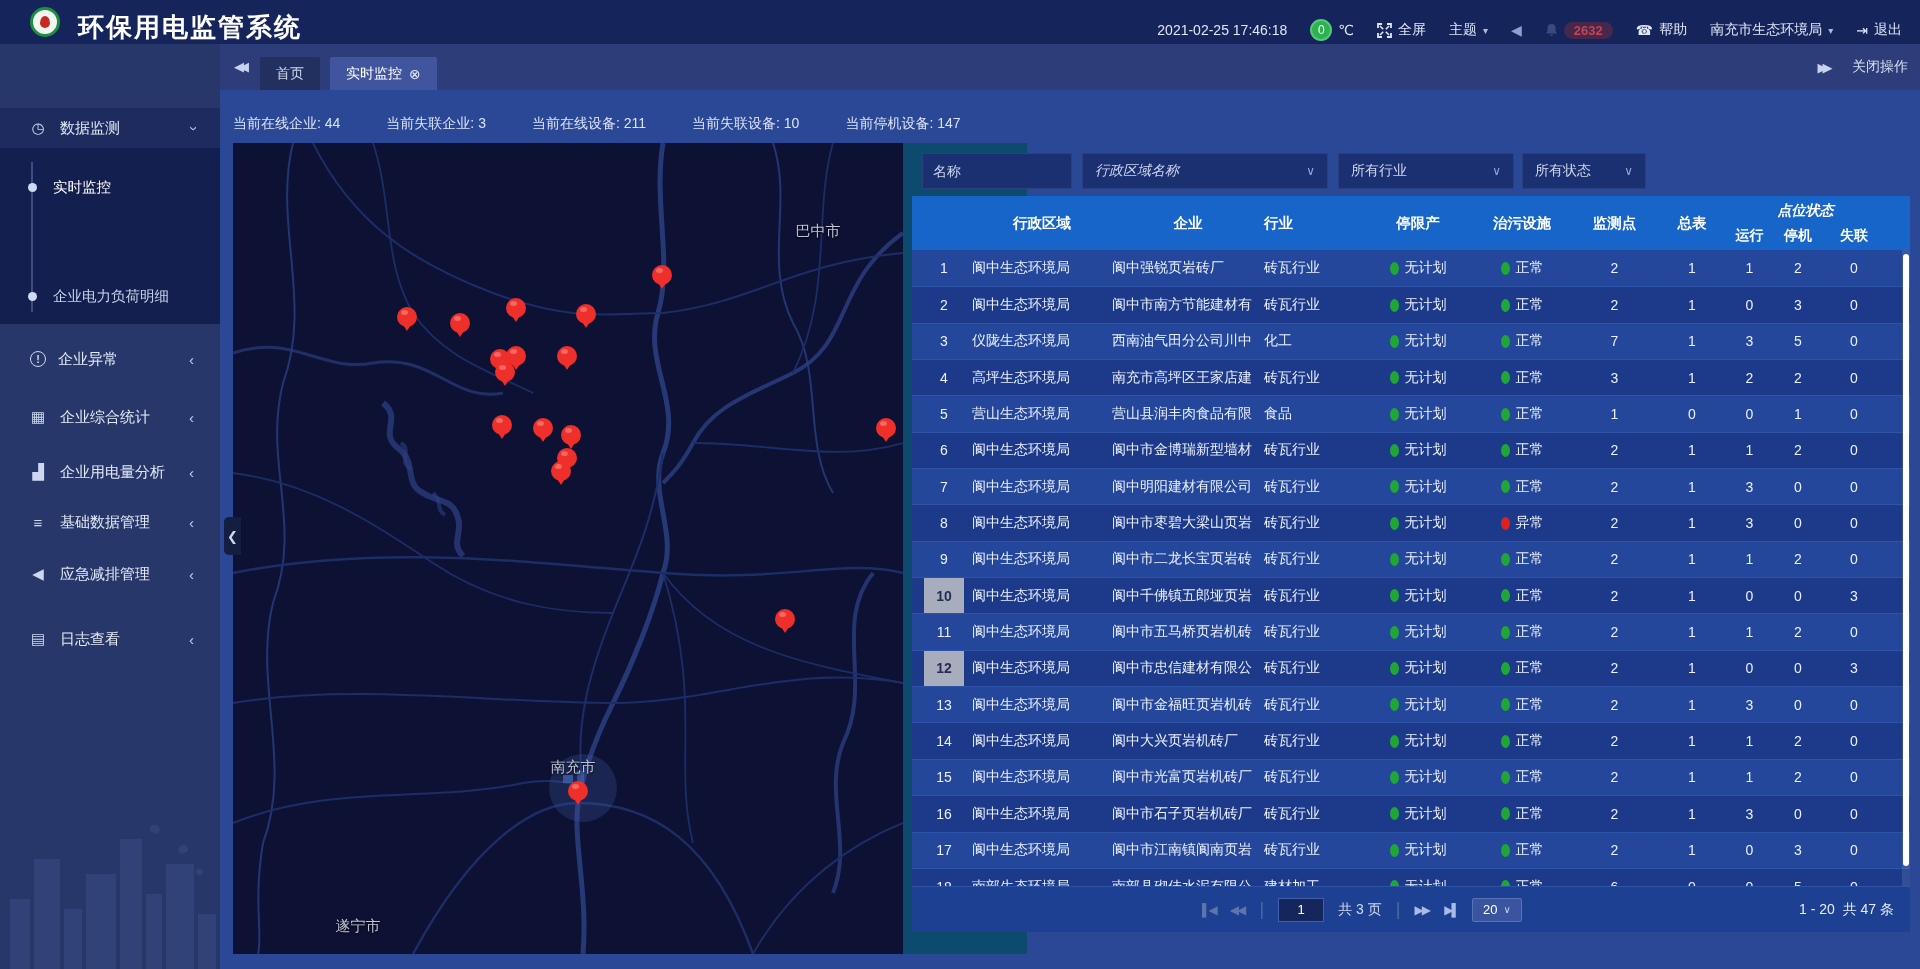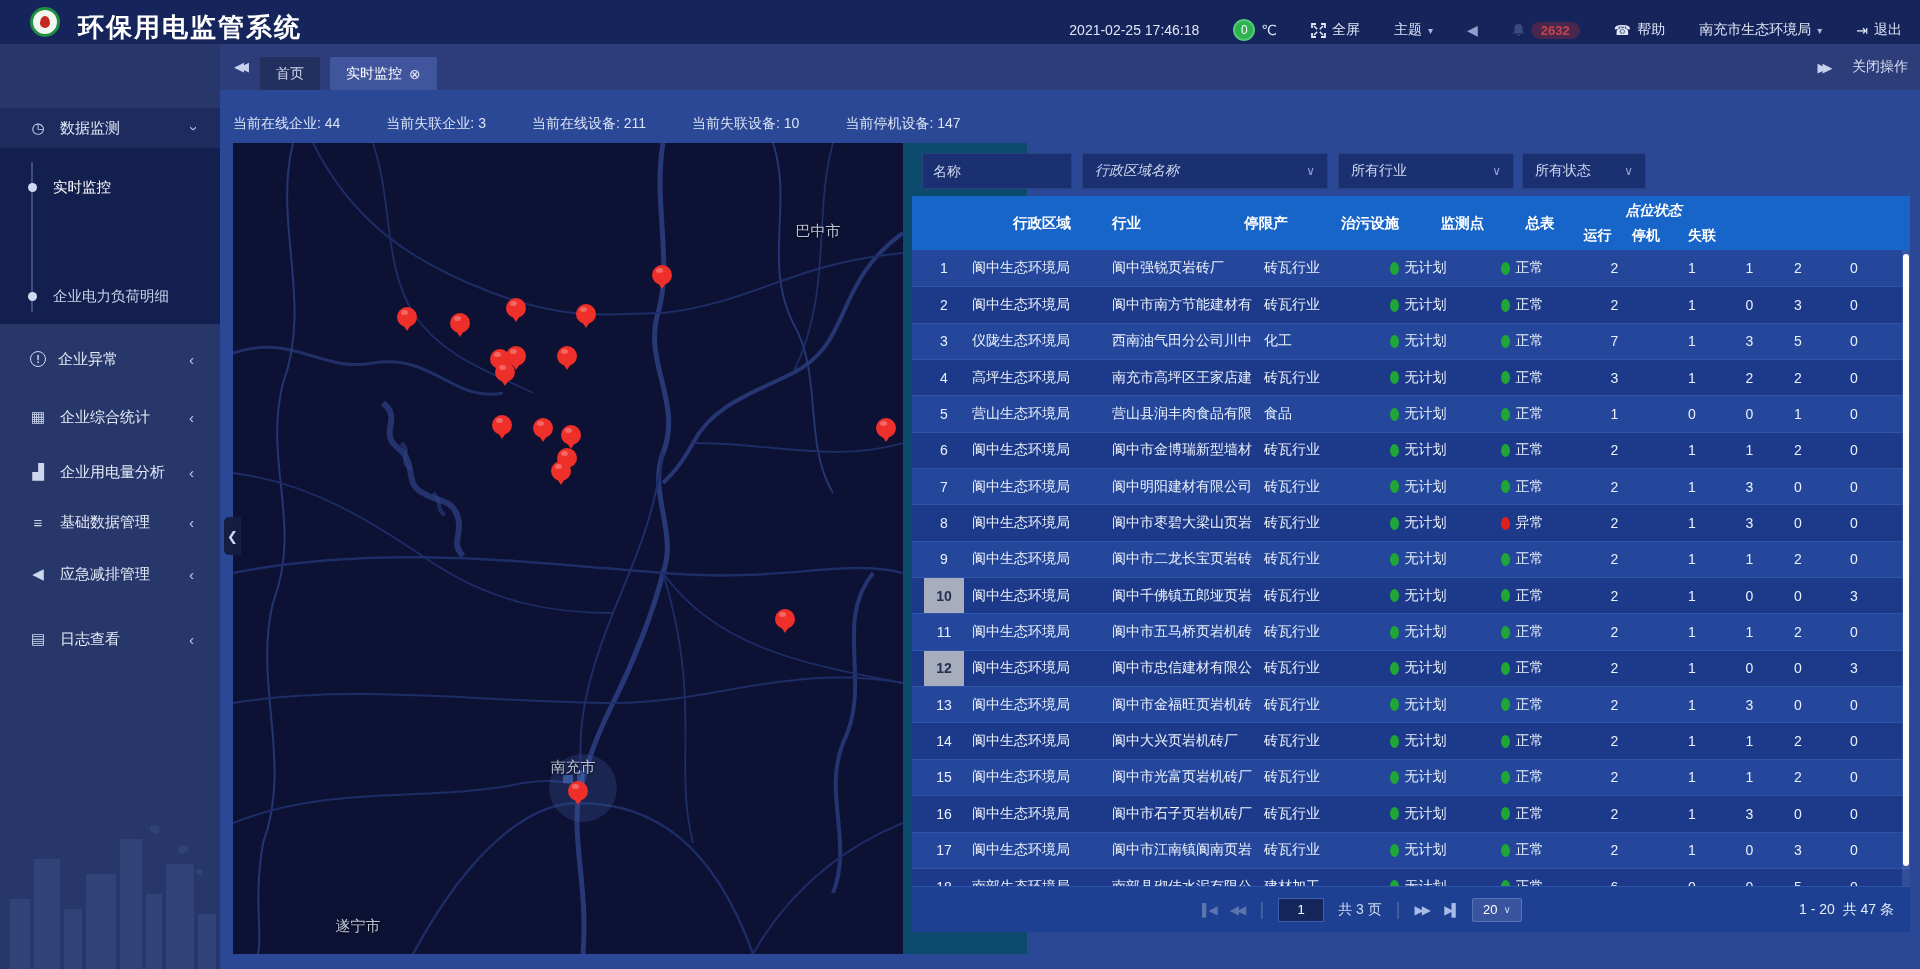--- a/index.html
+++ b/index.html
@@ -5,21 +5,21 @@
   * { margin:0; padding:0; box-sizing:border-box; }
   html,body { background:#0b1130; }
   body { font-family:"Liberation Sans","DejaVu Sans",sans-serif; }
   #app { position:relative; width:1920px; height:969px; background:#2b4896; overflow:hidden; color:#e8eefc; }
 
   
   .header { position:absolute; left:0; top:0; width:1920px; height:44px; background:#16245c; z-index:30; display:flex; align-items:center; }
   .logo { position:absolute; left:30px; top:7px; width:30px; height:30px; border-radius:50%; background:#f2f6f2; border:3px solid #1e8f3e; display:flex; align-items:center; justify-content:center; }
   .logo i { width:10px; height:12px; background:#c42a20; border-radius:50% 50% 50% 50%/60% 60% 40% 40%; display:block; }
   .app-title { position:absolute; left:78px; top:10px; font-size:26px; font-weight:bold; letter-spacing:2px; color:#ffffff; }
-  .hdr-right { position:absolute; right:18px; top:0; height:60px; display:flex; align-items:center; gap:34px; font-size:14px; color:#dfe6f5; }
+  .hdr-right { position:absolute; right:18px; top:0; height:60px; display:flex; align-items:center; gap:23px; font-size:14px; color:#dfe6f5; }
   .hdr-item { display:flex; align-items:center; gap:6px; white-space:nowrap; }
   .temp-badge { width:22px; height:22px; border-radius:50%; background:#2db24f; border:2px solid #55c878; color:#fff; font-size:12px; display:flex; align-items:center; justify-content:center; }
   .caret { font-size:10px; color:#aebbdf; }
   .alarm-pill { background:#47284c; border-radius:9px; padding:1px 10px; color:#c9424e; font-size:13px; font-weight:bold; }
   .dim-icon { color:#8fa0cc; }
   .hsvg { display:block; }
 
   
   .tabstrip { position:absolute; left:220px; top:44px; width:1700px; height:46px; background:#2c3d7a; z-index:20; }
   .tab-left-arrows { position:absolute; left:14px; top:15px; font-size:13px; color:#c7d2ee; letter-spacing:-5px; cursor:pointer; }
@@ -320,20 +320,21 @@
       </div>
       <div class="f-select" style="left:610px;width:124px;">
         <span class="sv">所有状态</span>
           <span class="fchev">∨</span>
       </div>
     </div>
 
     <div class="thead">
       <div class="th c-num"></div>
       <div class="th c-region">行政区域</div>
+      <div class="th c-company">企业</div>
       <div class="th c-industry left">行业</div>
       <div class="th c-stop">停限产</div>
       <div class="th c-fac">治污设施</div>
       <div class="th c-mon">监测点</div>
       <div class="th c-meter">总表</div>
       <div class="th-group">
         <div class="g-label">点位状态</div>
         <div class="g-subs">
           <div class="th c-run">运行</div>
           <div class="th c-halt">停机</div>

